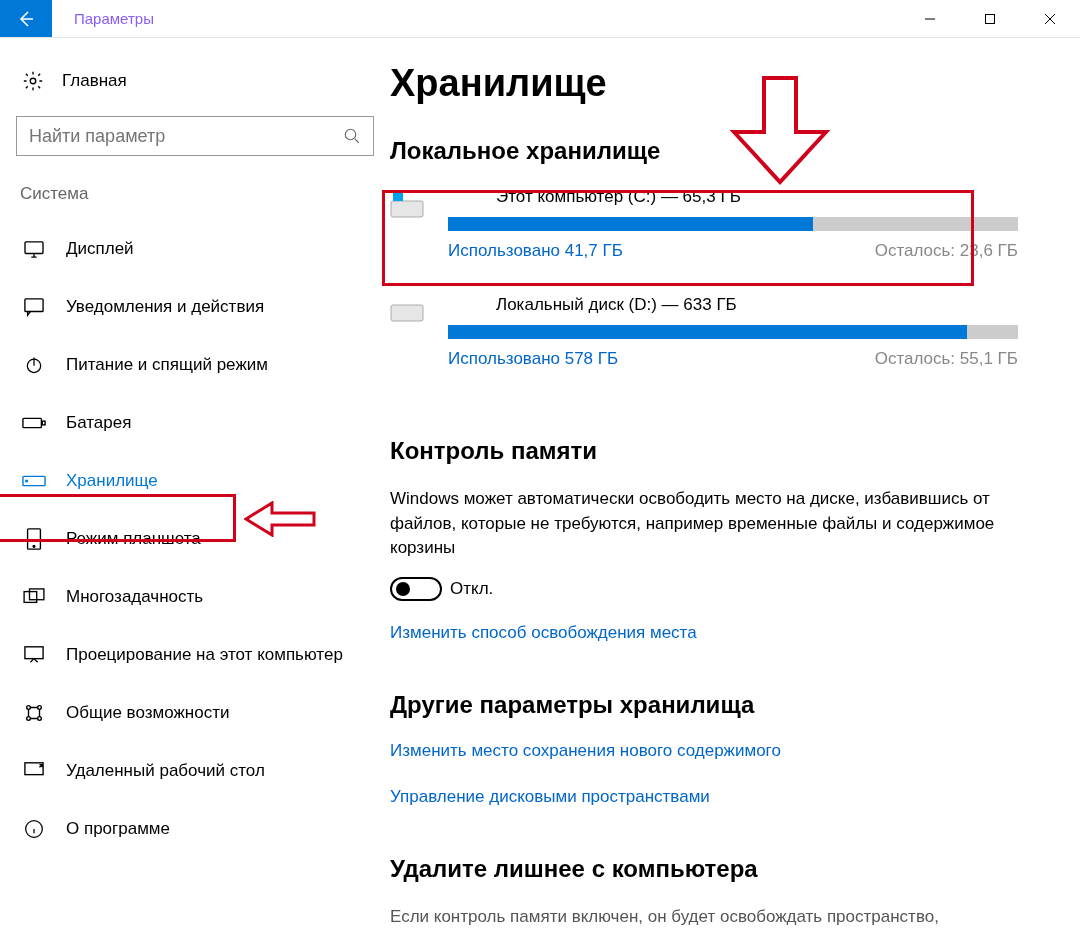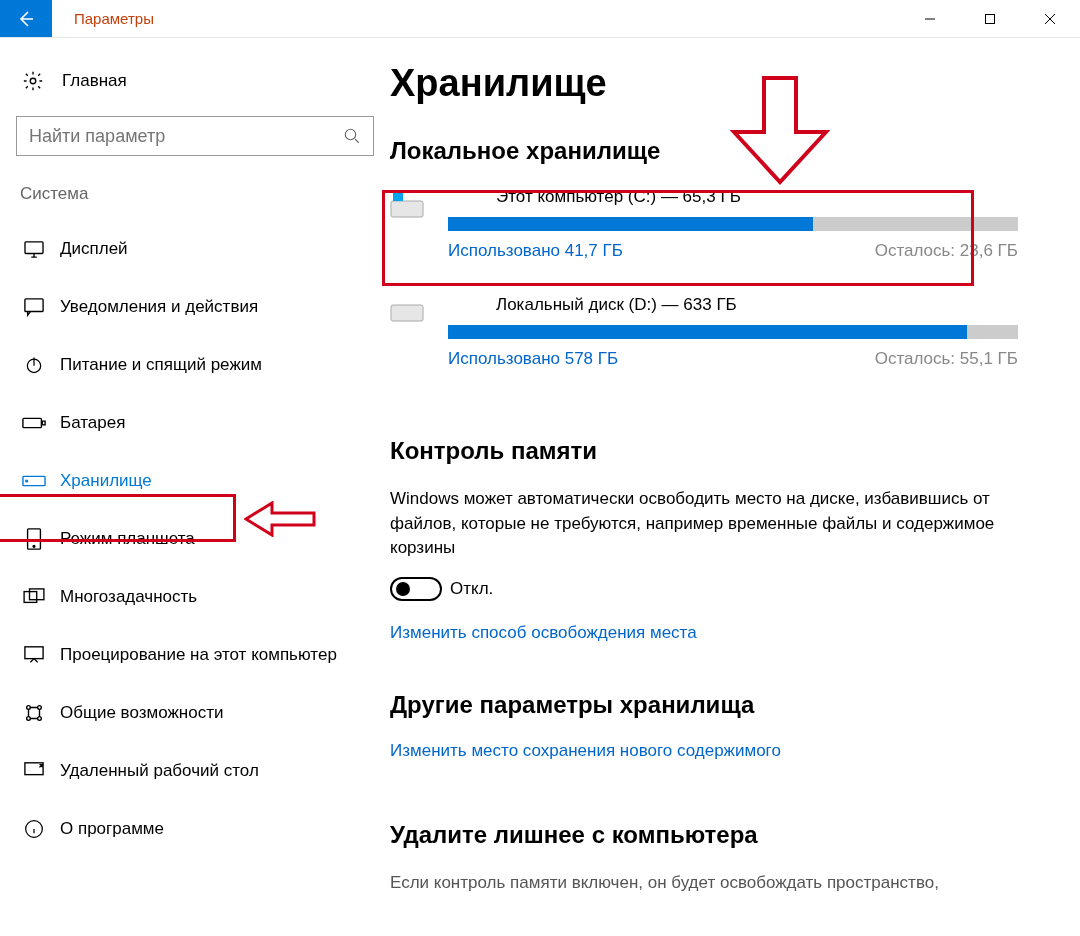--- a/index.html
+++ b/index.html
@@ -2,36 +2,36 @@
 <html><head>
 <meta charset="utf-8">
 <style>
 * { box-sizing: border-box; margin: 0; padding: 0; font-family: "Segoe UI", Tahoma, Geneva, Verdana, sans-serif; }
 html, body { width: 1080px; height: 936px; background: #ffffff; overflow: hidden; }
 
 
 .titlebar { height: 38px; display: flex; align-items: stretch; border-bottom: 1px solid #e5e5e5; }
 .titlebar .back { width: 52px; background: #0078d7; display: flex; align-items: center; justify-content: center; }
 .titlebar .back svg { stroke: #fff; }
-.titlebar .title { flex: 1; display: flex; align-items: center; padding-left: 22px; font-size: 15px; color: #c2410c; }
+.titlebar .title { flex: 1; display: flex; align-items: center; padding-left: 22px; font-size: 15px; color: #8b5cf6; }
 .titlebar .win-btn { width: 60px; display: flex; align-items: center; justify-content: center; }
 .titlebar .win-btn svg { stroke: #000; }
 
 
 .body { display: flex; height: calc(936px - 38px); }
 
 
 .sidebar { width: 390px; padding: 22px 16px 0 16px; font-size: 17px; color: #000; }
 .home-row { display: flex; align-items: center; gap: 18px; padding: 10px 6px 10px 6px; margin-bottom: 14px; }
 .searchbox { position: relative; height: 40px; border: 1px solid #999; display: flex; align-items: center; padding: 0 12px; margin-bottom: 28px; }
 .searchbox input { border: none; outline: none; width: 100%; font-size: 18px; color: #0c4a6e; background: transparent; }
 .searchbox .search-icon { position: absolute; right: 12px; top: 50%; transform: translateY(-50%); }
 .section-label { color: #666; font-size: 17px; margin: 4px 0 16px 4px; }
 
-.nav-item { height: 58px; display: flex; align-items: center; gap: 14px; padding: 0 6px; cursor: default; }
+.nav-item { height: 58px; display: flex; align-items: center; gap: 20px; padding: 0 6px; cursor: default; }
 .nav-item .nav-icon { width: 24px; display: flex; align-items: center; justify-content: center; }
 .nav-item.active { color: #0078d7; }
 .nav-item.active .nav-icon svg * { stroke: #0078d7; fill: none; }
 
 .highlight-sidebar { position: absolute; border: 3px solid #d0021b; pointer-events: none; }
 .arrow-red { position: absolute; pointer-events: none; }
 
 
 .main { flex: 1; padding: 24px 62px 0 0; position: relative; }
 .main h1 { font-size: 38px; font-weight: 600; margin-bottom: 32px; }
@@ -291,20 +291,21 @@
       <span class="toggle-label">Откл.</span>
     </div>
 
     <span class="link">Изменить способ освобождения места</span>
 
     <div class="section-gap"></div>
 
     <h2>Другие параметры хранилища</h2>
     <span class="link">Изменить место сохранения нового содержимого</span><br>
     <div style="height:12px;"></div>
+    <span class="link">Управление дисковыми пространствами</span>
 
     <div class="section-gap"></div>
 
     <h2>Удалите лишнее с компьютера</h2>
     <p class="body-text" style="color:#555;">Если контроль памяти включен, он будет освобождать пространство,</p>
 
     
     <div class="highlight-drive" style="left:-8px; top:152px; width:592px; height:96px;"></div>
     
     <svg class="arrow-red" style="position:absolute; left:340px; top:36px;" width="100" height="112" viewBox="0 0 100 112">

